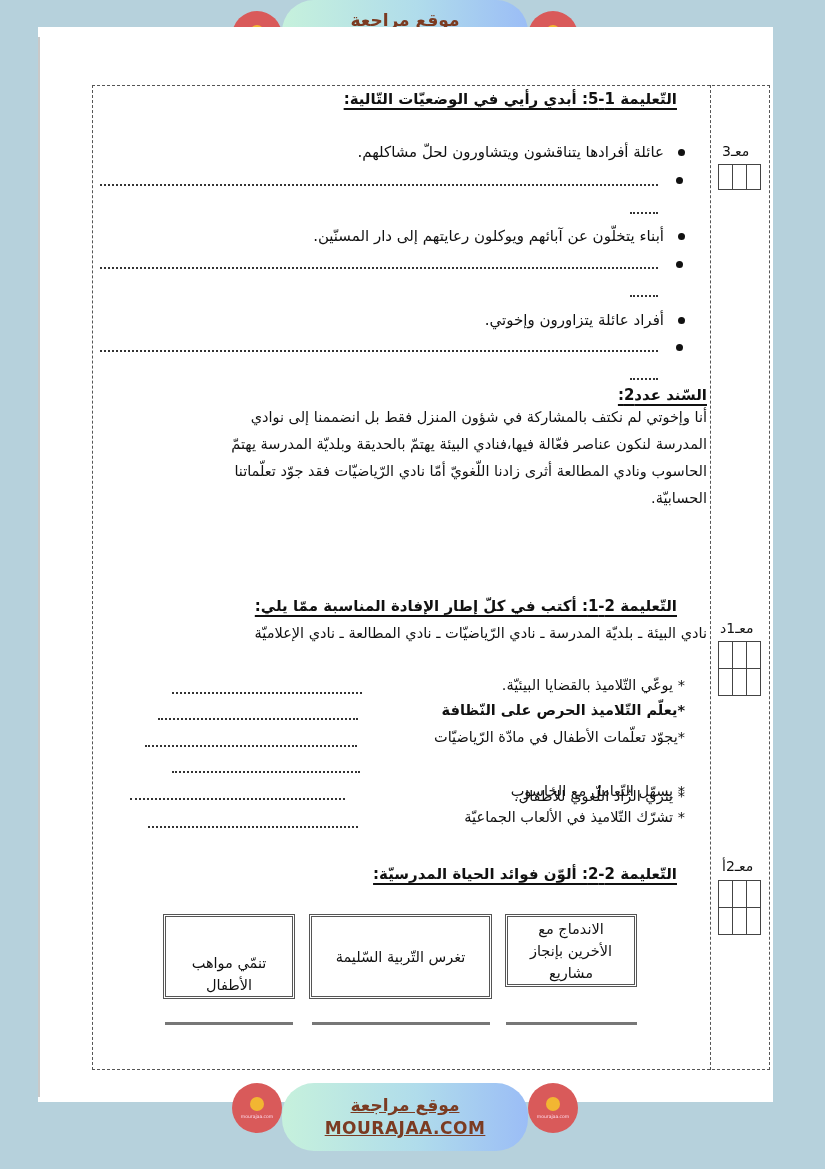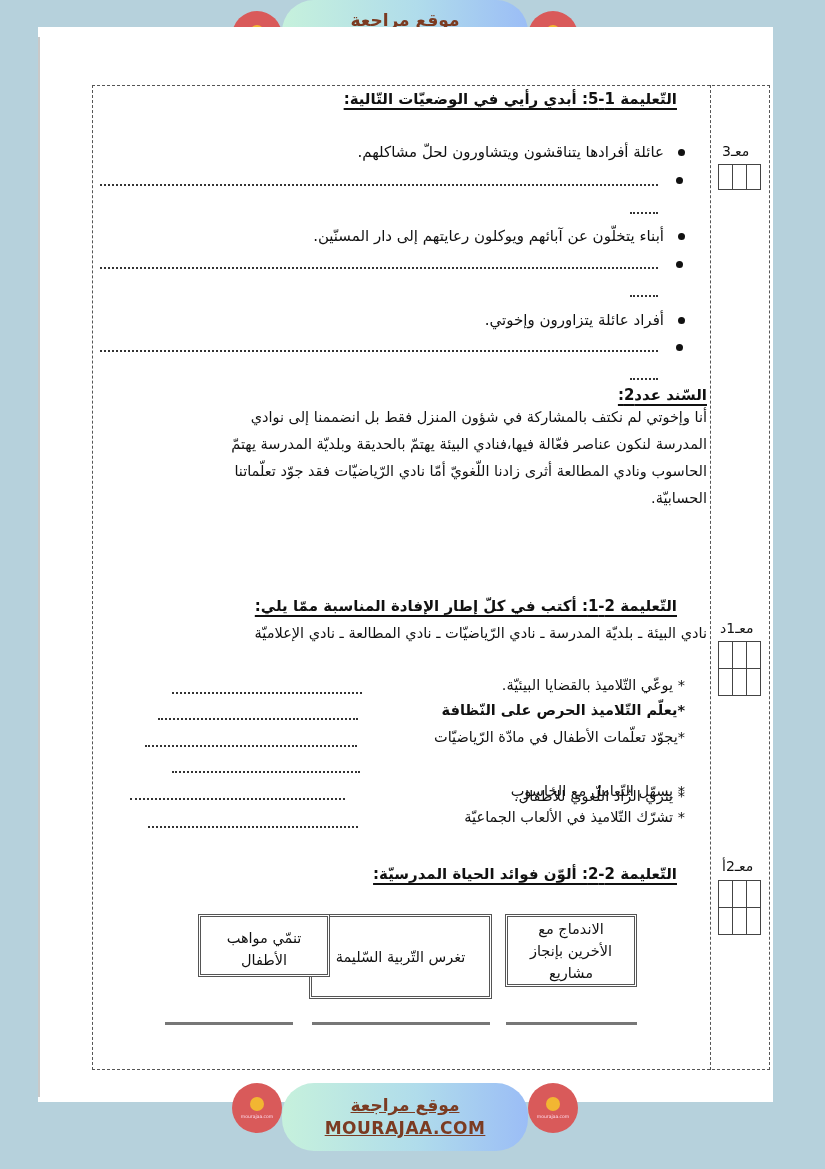--- a/index.html
+++ b/index.html
@@ -137,21 +137,21 @@
 <div class="short-dots" style="left:148px; width:210px; top:826px;"></div>
 
 <div class="abs rtl heading" style="right:148px; top:865px;">التّعليمة 2-2:    ألوّن فوائد الحياة المدرسيّة:</div>
 
 <div class="box" style="left:505px; top:914px; width:132px; height:73px;">
   <span style="width:110px;">الاندماج مع الأخرين بإنجاز مشاريع</span>
 </div>
 <div class="box" style="left:309px; top:914px; width:183px; height:85px;">
   <span>تغرس التّربية السّليمة</span>
 </div>
-<div class="box" style="left:163px; top:914px; width:132px; height:63px; align-items:center; padding-top:6px;margin-left:35px;">
+<div class="box" style="left:163px; top:914px; width:132px; height:85px; align-items:flex-end; padding-top:6px;">
   <span style="width:90px;">تنمّي مواهب الأطفال</span>
 </div>
 
 <div class="solid-line" style="left:506px; width:131px; top:1022px;"></div>
 <div class="solid-line" style="left:312px; width:178px; top:1022px;"></div>
 <div class="solid-line" style="left:165px; width:128px; top:1022px;"></div>
 
 <div class="score-label" style="left:722px; top:143px;">معـ3</div>
 <table class="score-grid" style="left:718px; top:164px;">
   <tbody>

